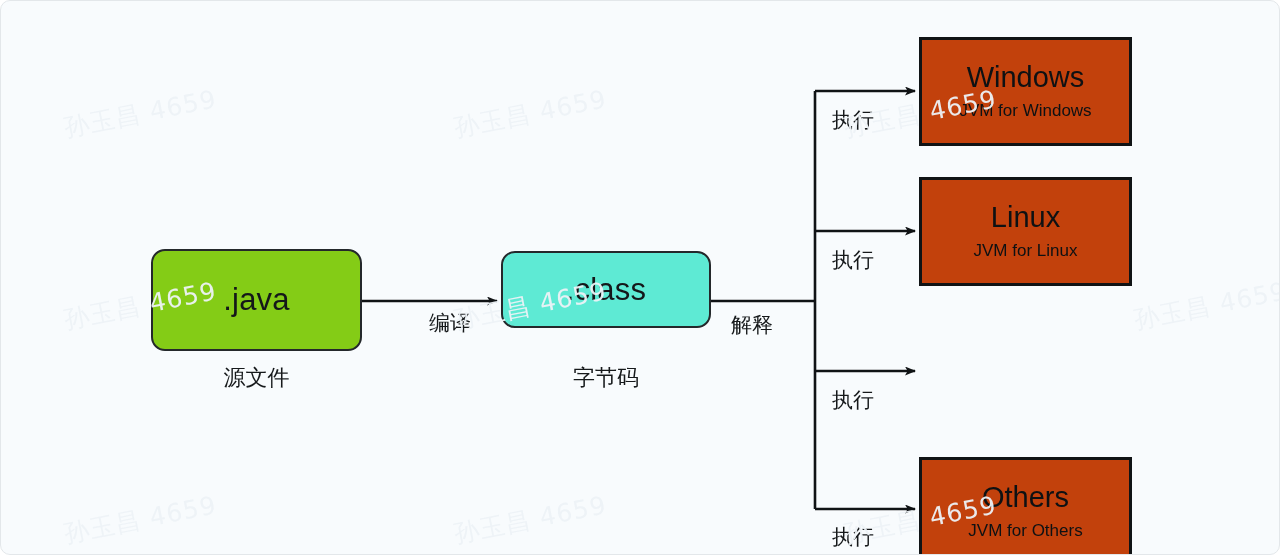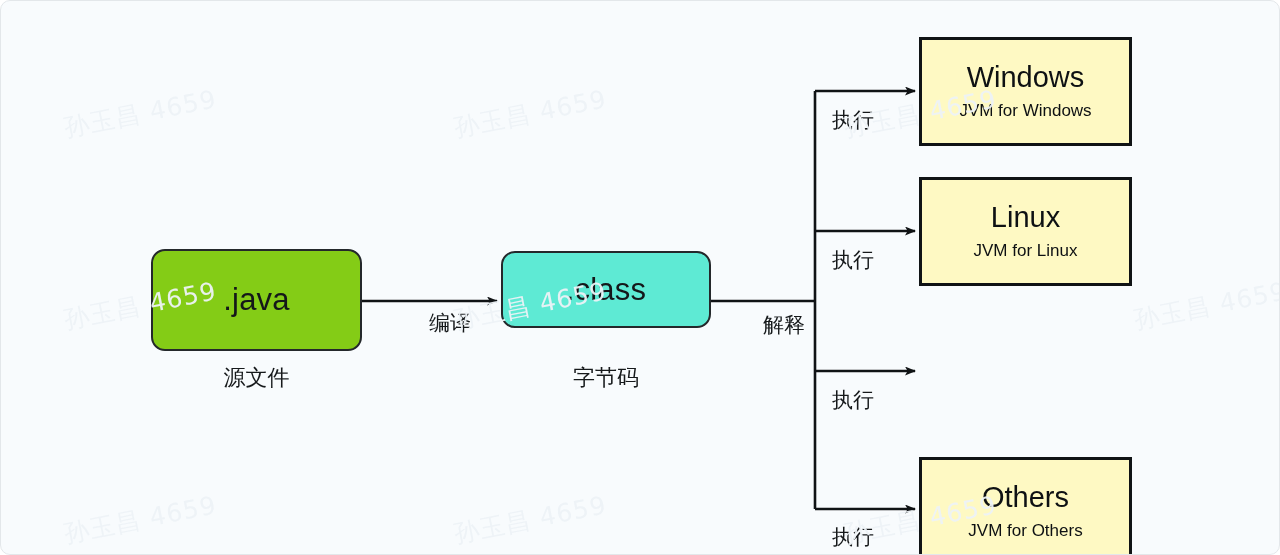--- a/index.html
+++ b/index.html
@@ -92,21 +92,21 @@
   #caption-java { left: 150px; top: 362px; width: 211px; }
   #caption-class { left: 500px; top: 362px; width: 210px; }
 
   
   .node-os {
     position: absolute;
     box-sizing: border-box;
     left: 918px;
     width: 213px;
     height: 109px;
-    background: #fef9c3;
+    background: #c2410c;
     border: 3px solid #101315;
     display: flex;
     flex-direction: column;
     align-items: center;
     justify-content: center;
     z-index: 3;
   }
   .node-os .os-name {
     font-size: 29px;
     color: #0e1113;
@@ -170,21 +170,21 @@
     <span class="node-title">.java</span>
   </div>
   <div id="caption-java" class="node-caption">源文件</div>
 
   <div id="node-class" class="node-round">
     <span class="node-title">.class</span>
   </div>
   <div id="caption-class" class="node-caption">字节码</div>
 
   <div class="edge-label" style="left:428px; top:308px;">编译</div>
-  <div class="edge-label" style="left:730px; top:310px;margin-left:32px;">解释</div>
+  <div class="edge-label" style="left:730px; top:310px;">解释</div>
 
   <div class="edge-label" style="left:831px; top:105px;">执行</div>
   <div class="edge-label" style="left:831px; top:245px;">执行</div>
   <div class="edge-label" style="left:831px; top:385px;">执行</div>
   <div class="edge-label" style="left:831px; top:522px;">执行</div>
 
   <div class="node-os" style="top:36px;">
     <span class="os-name">Windows</span>
     <span class="os-sub">JVM for Windows</span>
   </div>

